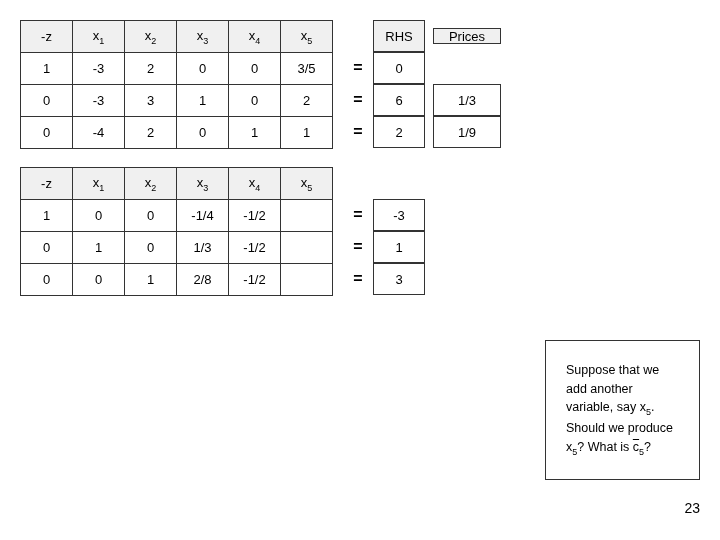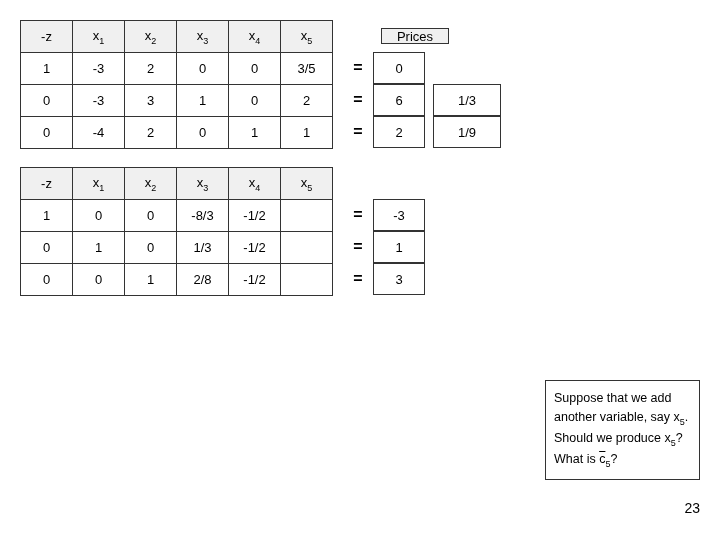--- a/index.html
+++ b/index.html
@@ -51,21 +51,21 @@
       gap: 10px;
     }
 
     
     .info-box {
       position: absolute;
       right: 20px;
       bottom: 60px;
       width: 155px;
       border: 1px solid #333;
-      padding: 8px;
+      padding: 20px;
       font-size: 12.5px;
       line-height: 1.5;
       background: #fff;
     }
 
     
     .page-num {
       position: absolute;
       bottom: 24px;
       right: 20px;
@@ -176,20 +176,21 @@
           <td>1</td>
           <td>1</td>
         </tr>
       </tbody>
     </table>
 
     <div style="display:flex; flex-direction:column;">
 
       <div style="display:flex; align-items:center; height:32px;">
         <div class="spacer-eq"></div>
+        <div class="rhs-header">RHS</div>
         <div class="price-header">Prices</div>
       </div>
 
       <div style="display:flex; align-items:center; height:32px;">
         <div class="spacer-eq" style="display:flex;align-items:center;justify-content:center;font-size:16px;font-weight:bold;">=</div>
         <div class="rhs-cell">0</div>
         <div style="width:68px; height:32px; margin-left:8px;"></div>
       </div>
 
       <div style="display:flex; align-items:center; height:32px;">
@@ -217,21 +218,21 @@
           <td class="header-cell">x<span class="sub">3</span></td>
           <td class="header-cell">x<span class="sub">4</span></td>
           <td class="header-cell">x<span class="sub">5</span></td>
         </tr>
       </thead>
       <tbody>
         <tr>
           <td>1</td>
           <td>0</td>
           <td>0</td>
-          <td>-8/3</td>
+          <td>-1/4</td>
           <td>-1/2</td>
           <td></td>
         </tr>
         <tr>
           <td>0</td>
           <td>1</td>
           <td>0</td>
           <td>1/3</td>
           <td>-1/2</td>
           <td></td>

